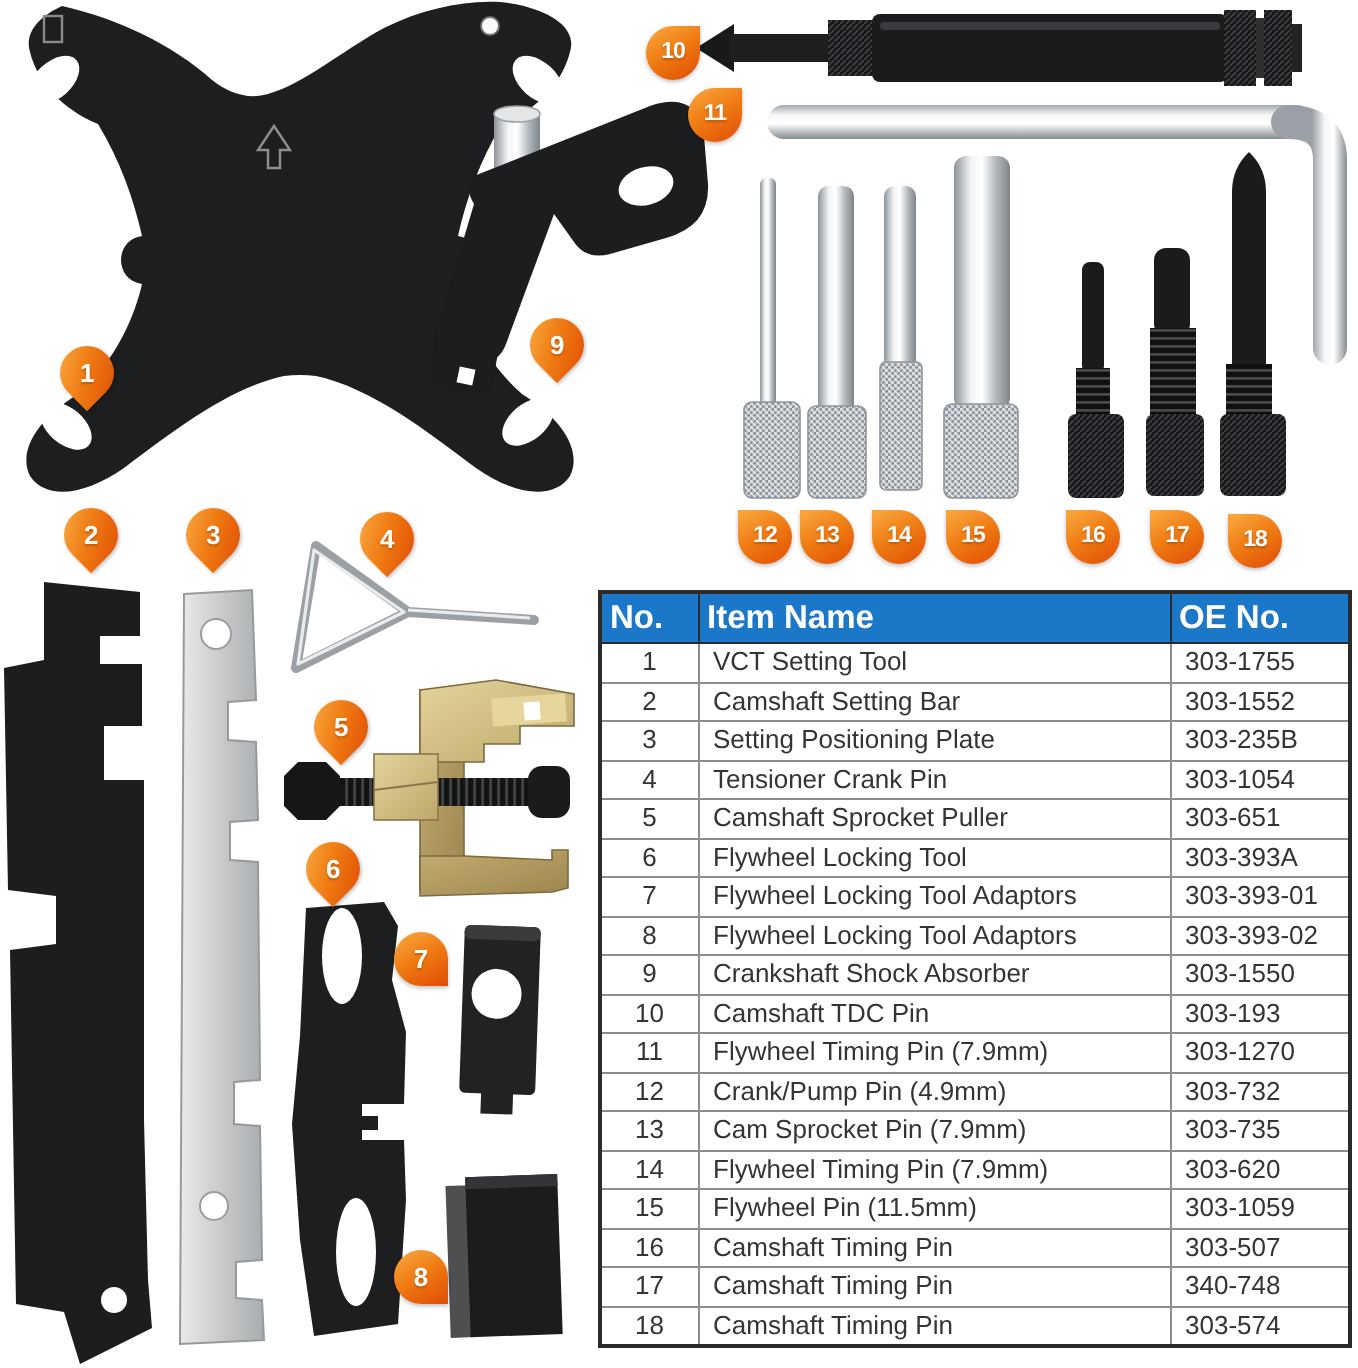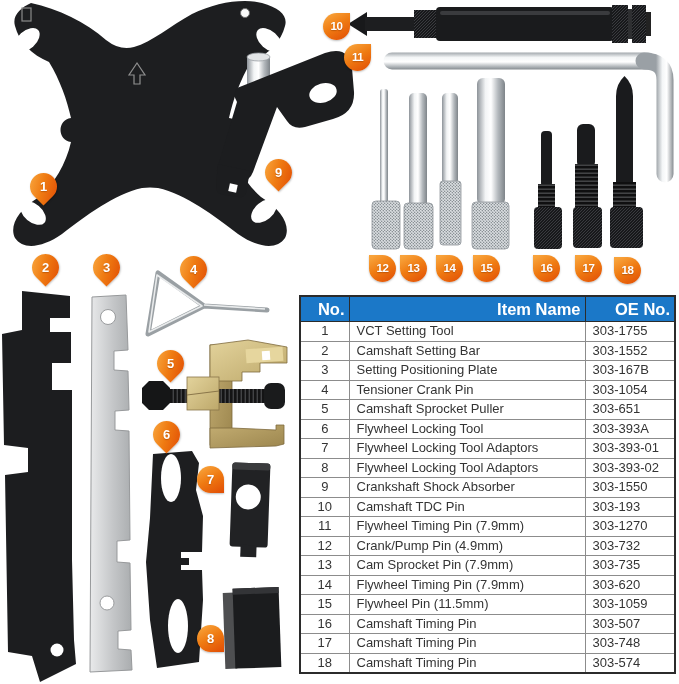--- a/index.html
+++ b/index.html
@@ -16,21 +16,21 @@
   .marker.two span{font-size:11.5px;letter-spacing:-.5px;}
   .tip-down{border-radius:50% 50% 50% 0;transform:rotate(-45deg);}
   .tip-down span{transform:rotate(45deg);}
   .tip-tl{border-radius:0 50% 50% 50%;}
   .tip-tr{border-radius:50% 0 50% 50%;}
   .tip-br{border-radius:50% 50% 0 50%;}
   
   .table-wrap{position:absolute;left:299px;top:295px;}
   table.kit{border-collapse:collapse;border:2px solid #2b2b2b;table-layout:fixed;background:#fff;}
   table.kit th{background:#1b78c8;color:#fff;font-weight:bold;font-size:16.5px;
-    height:24px;text-align:right;border:1px solid #2b2b2b;padding:0 4px;}
+    height:24px;text-align:left;border:1px solid #2b2b2b;padding:0 4px;}
   table.kit td{font-size:13px;color:#343434;height:18.5px;line-height:18.5px;
     border:1px solid #8c8c8c;padding:0 7px;white-space:nowrap;overflow:hidden;}
   td.c-no{text-align:center;padding:0 2px;}
   col.w-no{width:49px;}col.w-item{width:236px;}col.w-oe{width:90px;}
 </style>
 </head>
 <body>
 
 <div class="canvas">
 
@@ -297,21 +297,21 @@
             <td>303-1755</td>
           </tr>
       <tr>
             <td class="c-no">2</td>
             <td>Camshaft Setting Bar</td>
             <td>303-1552</td>
           </tr>
       <tr>
             <td class="c-no">3</td>
             <td>Setting Positioning Plate</td>
-            <td>303-167B</td>
+            <td>303-235B</td>
           </tr>
       <tr>
             <td class="c-no">4</td>
             <td>Tensioner Crank Pin</td>
             <td>303-1054</td>
           </tr>
       <tr>
             <td class="c-no">5</td>
             <td>Camshaft Sprocket Puller</td>
             <td>303-651</td>
@@ -367,21 +367,21 @@
             <td>303-1059</td>
           </tr>
       <tr>
             <td class="c-no">16</td>
             <td>Camshaft Timing Pin</td>
             <td>303-507</td>
           </tr>
       <tr>
             <td class="c-no">17</td>
             <td>Camshaft Timing Pin</td>
-            <td>303-748</td>
+            <td>340-748</td>
           </tr>
       <tr>
             <td class="c-no">18</td>
             <td>Camshaft Timing Pin</td>
             <td>303-574</td>
           </tr>
     </tbody>
   </table>
 </div>
 

